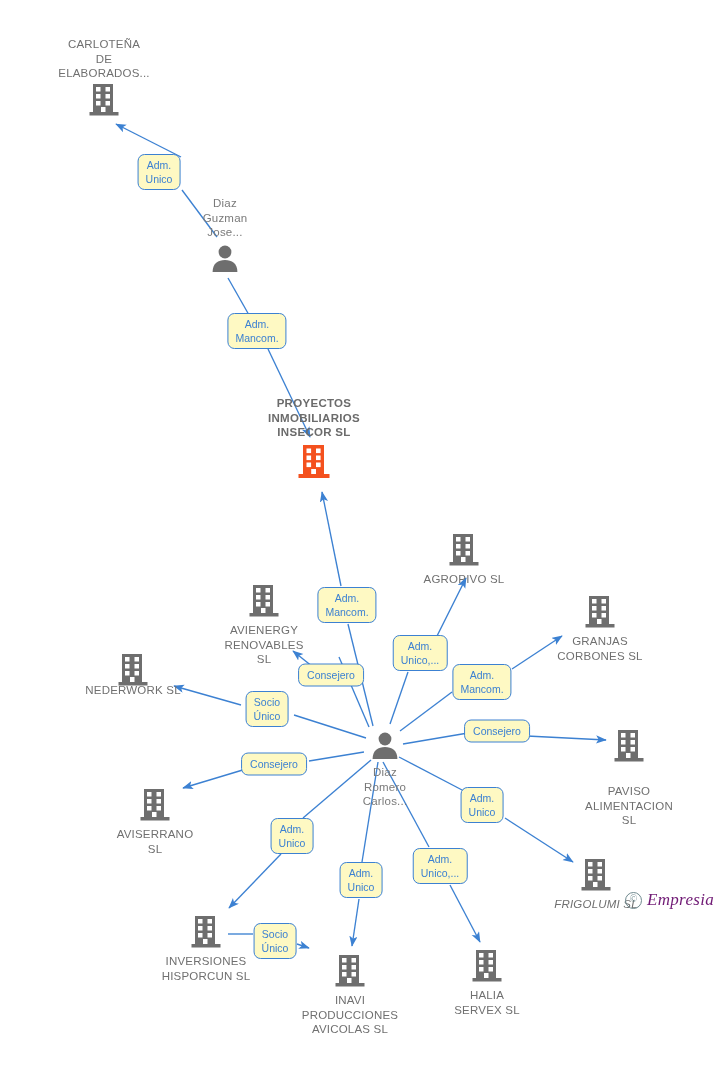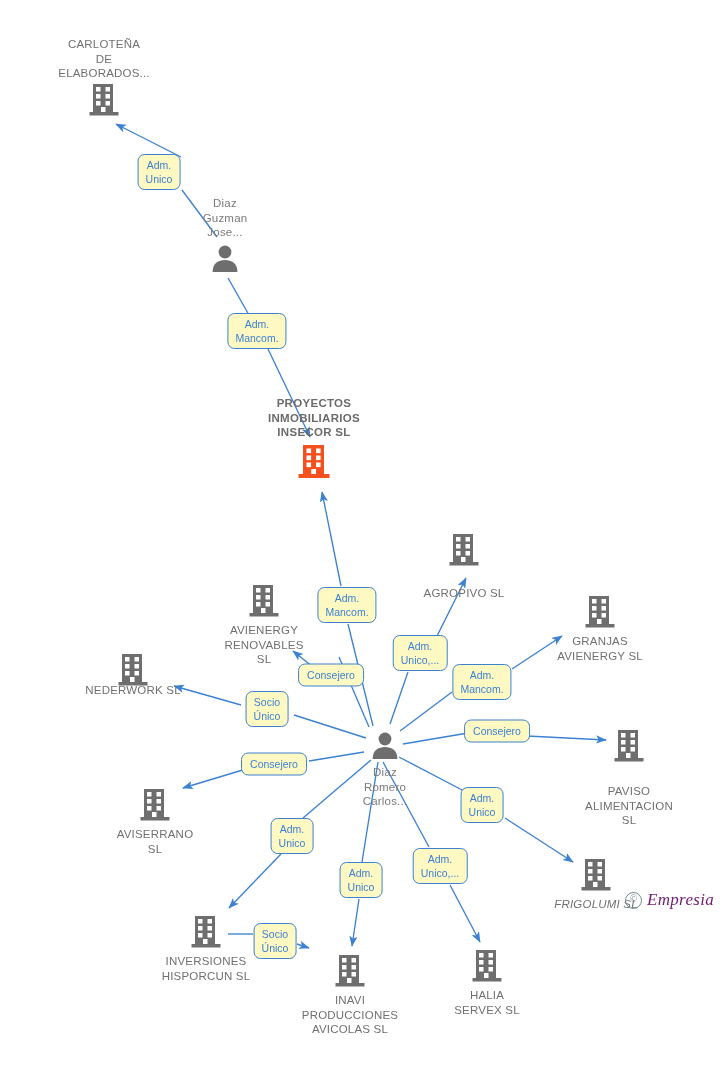--- a/index.html
+++ b/index.html
@@ -165,41 +165,41 @@
           <rect x="7" y="4" width="4.5" height="4.5"></rect>
             <rect x="16.5" y="4" width="4.5" height="4.5"></rect>
           <rect x="7" y="11" width="4.5" height="4.5"></rect>
             <rect x="16.5" y="11" width="4.5" height="4.5"></rect>
           <rect x="7" y="18" width="4.5" height="4.5"></rect>
             <rect x="16.5" y="18" width="4.5" height="4.5"></rect>
           <rect x="12" y="24" width="4.5" height="5"></rect>
         </g>
       </svg>
     </span>
-    <span class="caption" style="top:36px;text-align:center;">AGROPIVO  SL</span>
+    <span class="caption" style="top:22px;text-align:center;">AGROPIVO  SL</span>
   </div>
 
   <div class="node company" style="left:600px;top:612px;">
     <span class="icon" style="left:0;top:0;">
       <svg width="30" height="34" viewBox="0 0 30 34" xmlns="http://www.w3.org/2000/svg">
         <rect x="4" y="1" width="20" height="28" fill="#6e6e6e"></rect>
         <rect x="0.5" y="29" width="29" height="3.5" fill="#6e6e6e"></rect>
         <g fill="#ffffff">
           <rect x="7" y="4" width="4.5" height="4.5"></rect>
             <rect x="16.5" y="4" width="4.5" height="4.5"></rect>
           <rect x="7" y="11" width="4.5" height="4.5"></rect>
             <rect x="16.5" y="11" width="4.5" height="4.5"></rect>
           <rect x="7" y="18" width="4.5" height="4.5"></rect>
             <rect x="16.5" y="18" width="4.5" height="4.5"></rect>
           <rect x="12" y="24" width="4.5" height="5"></rect>
         </g>
       </svg>
     </span>
     <span class="caption" style="top:22px;">GRANJAS
-AVIENERGY SL</span>
+CORBONES SL</span>
   </div>
 
   <div class="node company" style="left:264px;top:601px;">
     <span class="icon" style="left:0;top:0;">
       <svg width="30" height="34" viewBox="0 0 30 34" xmlns="http://www.w3.org/2000/svg">
         <rect x="4" y="1" width="20" height="28" fill="#6e6e6e"></rect>
         <rect x="0.5" y="29" width="29" height="3.5" fill="#6e6e6e"></rect>
         <g fill="#ffffff">
           <rect x="7" y="4" width="4.5" height="4.5"></rect>
             <rect x="16.5" y="4" width="4.5" height="4.5"></rect>

